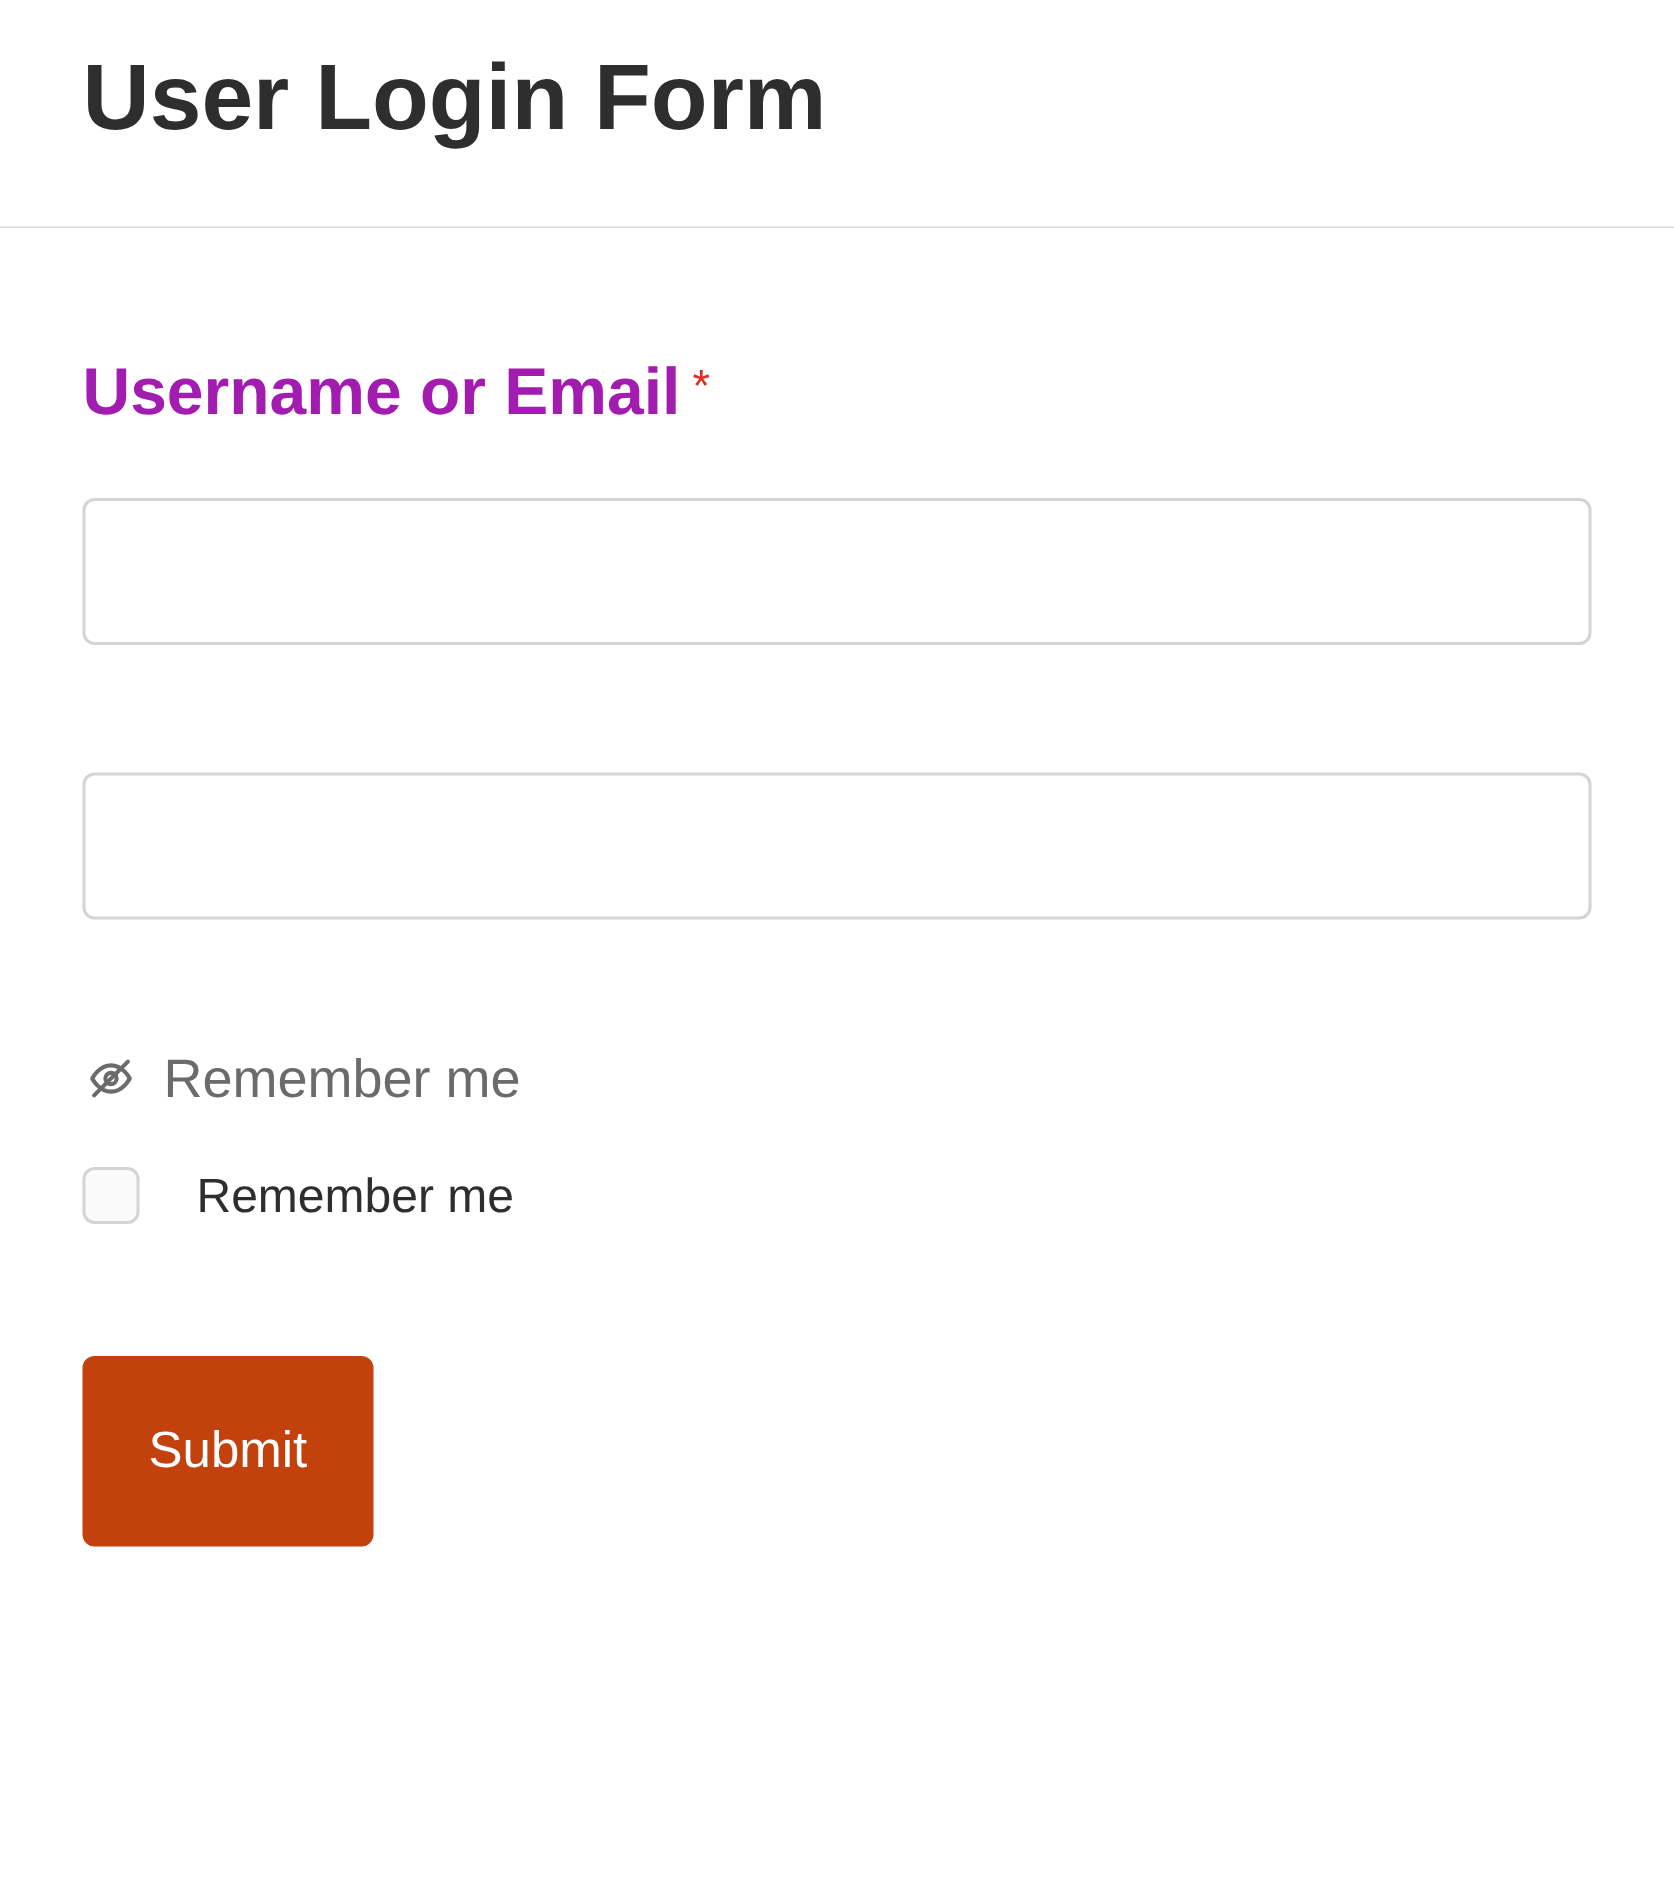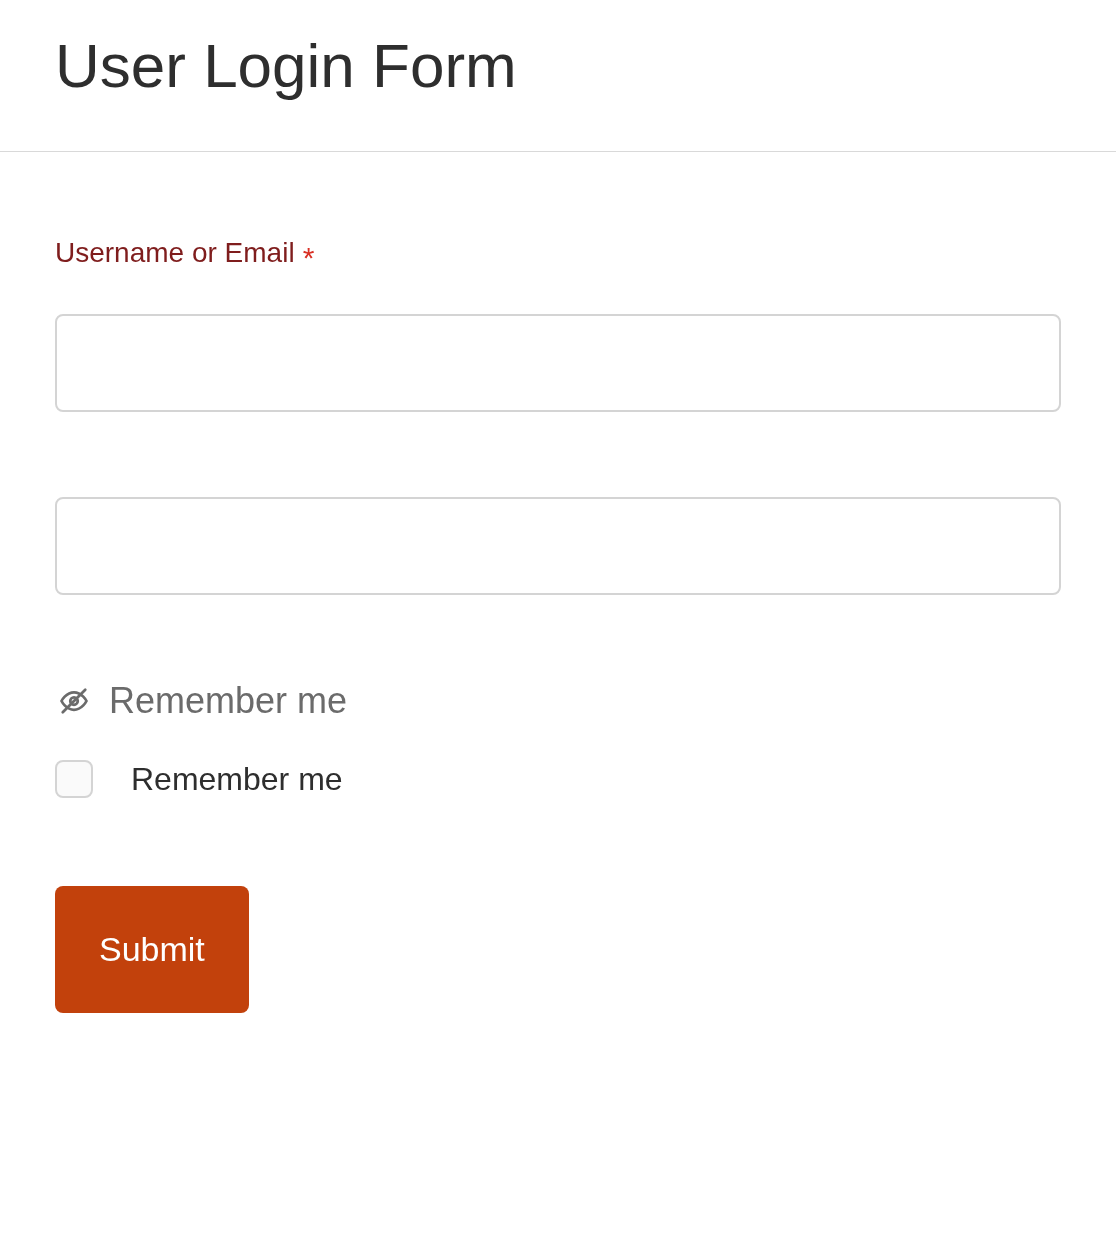--- a/index.html
+++ b/index.html
@@ -8,38 +8,38 @@
       padding: 0;
     }
     body {
       font-family: 'Segoe UI', Tahoma, Geneva, Verdana, sans-serif;
       background: #ffffff;
       padding: 30px 55px;
       width: 1116px;
     }
     .page-title {
       font-size: 62px;
-      font-weight: 400;
+      font-weight: 700;
       color: #2e2e2e;
       margin-bottom: 50px;
     }
     .divider {
       border: none;
       border-top: 1px solid #d9d9d9;
       margin-bottom: 85px;
       margin-left: -55px;
       margin-right: -55px;
     }
     .field-group {
       margin-bottom: 85px;
     }
     .field-label {
-      font-size: 28px;
-      font-weight: 400;
-      color: #7f1d1d;
+      font-size: 44px;
+      font-weight: 700;
+      color: #a21caf;
       display: inline-block;
       margin-bottom: 45px;
     }
     .required-mark {
       color: #d93025;
       font-size: 30px;
       margin-left: 8px;
       vertical-align: top;
       position: relative;
       top: 4px;

